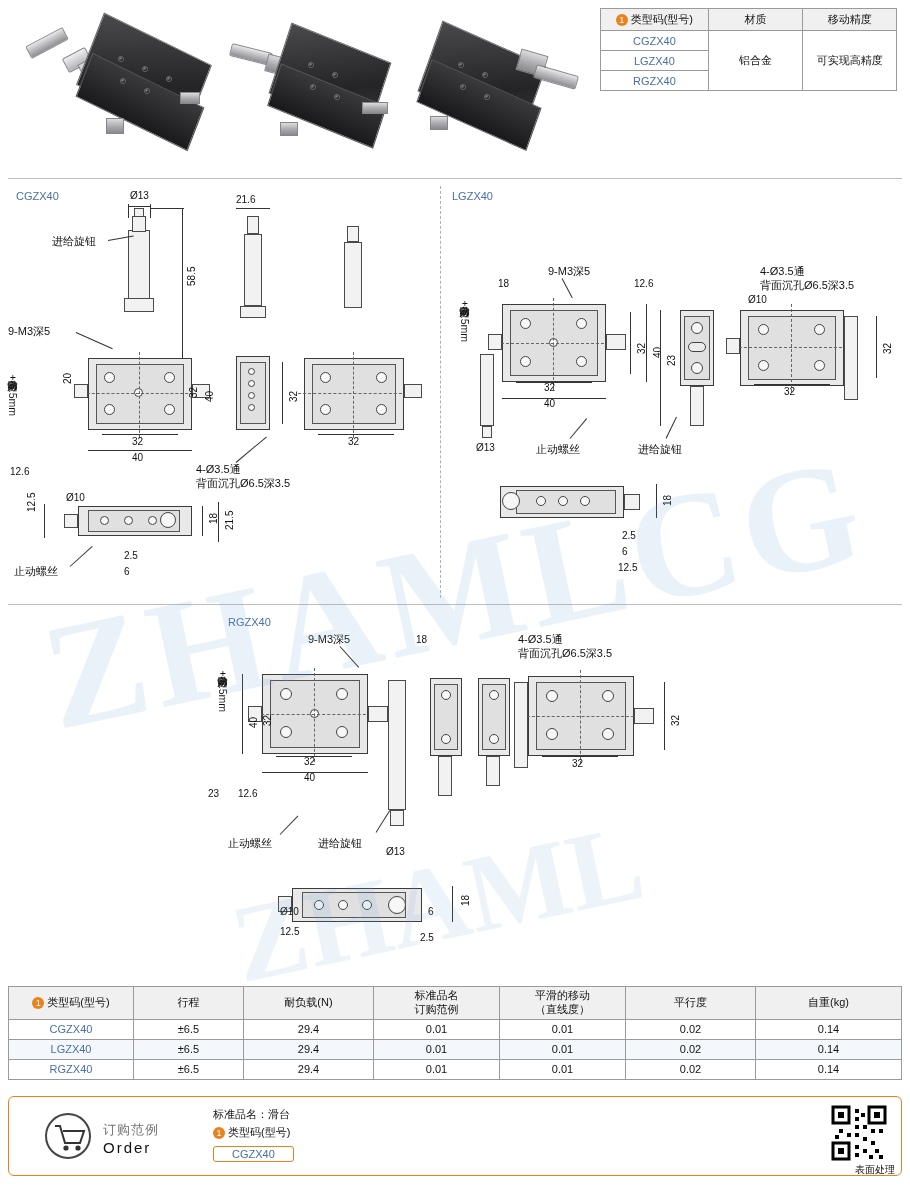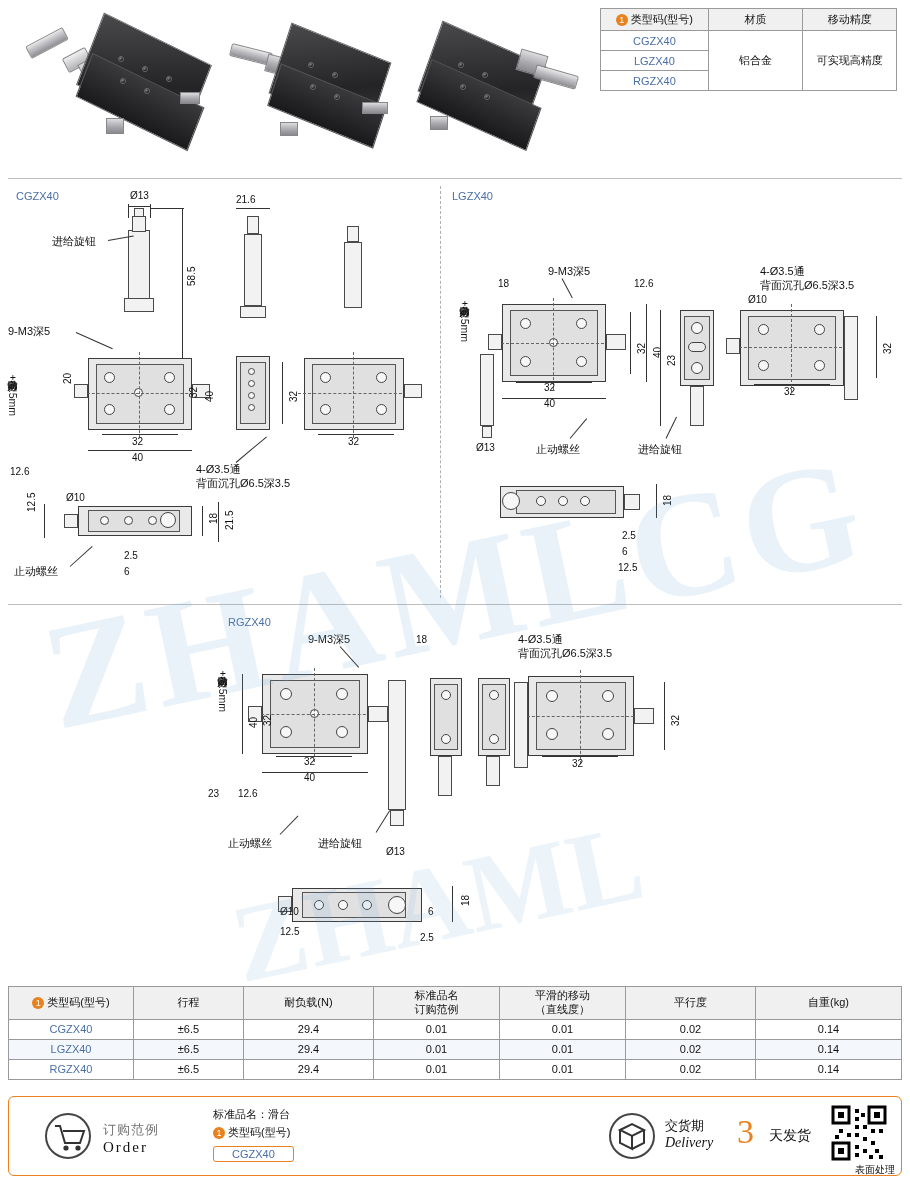--- a/index.html
+++ b/index.html
@@ -141,21 +141,21 @@
     position:absolute; left:8px; top:1096px; width:894px; height:80px;
     border:1px solid #e8821e; border-radius:6px; background:#fff; z-index:6;
   }
   .f-order { position:absolute; left:36px; top:12px; width:200px; height:56px; }
   .cart-ic {
     position:absolute; left:0; top:4px; width:46px; height:46px; border-radius:50%;
     border:2px solid #444;
   }
   .f-order-txt { position:absolute; left:58px; top:12px; }
   .f-order-txt .cn { font-size:13px; color:#737373; letter-spacing:1px;}
-  .f-order-txt .en { font-size:15px; color:#111; letter-spacing:2px; font-family:Liberation Serif, serif;}
+  .f-order-txt .en { font-size:15px; color:#111; letter-spacing:2px; font-family:Liberation Sans, sans-serif;}
 
   .f-mid { position:absolute; left:190px; top:8px; width:300px; font-size:11px; }
   .f-mid .r1 { margin-bottom:3px; }
   .f-code-box {
     display:inline-block; border:1px solid #e8821e; border-radius:3px;
     padding:1px 18px; color:#4a6fa5; margin-top:3px; font-size:11px;
   }
   .f-delivery { position:absolute; left:600px; top:14px; width:230px; height:54px; }
   .box-ic { position:absolute; left:0; top:2px; width:46px; height:46px; border-radius:50%; border:2px solid #444; }
   .f-del-txt { position:absolute; left:56px; top:6px; }
@@ -588,35 +588,20 @@
     <div class="f-mid" style="left:204px; top:10px;">
       <div class="r1">
         <span>标准品名：</span><span>滑台</span>
       </div>
       <div class="r1">
         <span class="badge-num">1</span><span>类型码(型号)</span>
       </div>
       <div class="f-code-box">CGZX40</div>
     </div>
 
-    <div class="f-delivery">
-      <div class="box-ic">
-        <svg width="42" height="42" viewBox="0 0 42 42" aria-hidden="true">
-          <path d="M9 15 L21 9 L33 15 L21 21 Z" fill="none" stroke="#333" stroke-width="2"></path>
-          <path d="M9 15 V28 L21 34 V21" fill="none" stroke="#333" stroke-width="2"></path>
-          <path d="M33 15 V28 L21 34" fill="none" stroke="#333" stroke-width="2"></path>
-        </svg>
-      </div>
-      <div class="f-del-txt">
-        <div class="cn">交货期</div>
-        <div class="en">Delivery</div>
-      </div>
-      <div class="big3">3</div>
-      <div class="daystxt">天发货</div>
-    </div>
 
     <div class="qr">
       <svg width="56" height="56" viewBox="0 0 56 56" aria-hidden="true">
         <rect x="0" y="0" width="56" height="56" fill="#fff"></rect>
         <rect x="2" y="2" width="16" height="16" fill="none" stroke="#000" stroke-width="3"></rect>
         <rect x="7" y="7" width="6" height="6" fill="#000"></rect>
         <rect x="38" y="2" width="16" height="16" fill="none" stroke="#000" stroke-width="3"></rect>
         <rect x="43" y="7" width="6" height="6" fill="#000"></rect>
         <rect x="2" y="38" width="16" height="16" fill="none" stroke="#000" stroke-width="3"></rect>
         <rect x="7" y="43" width="6" height="6" fill="#000"></rect>

